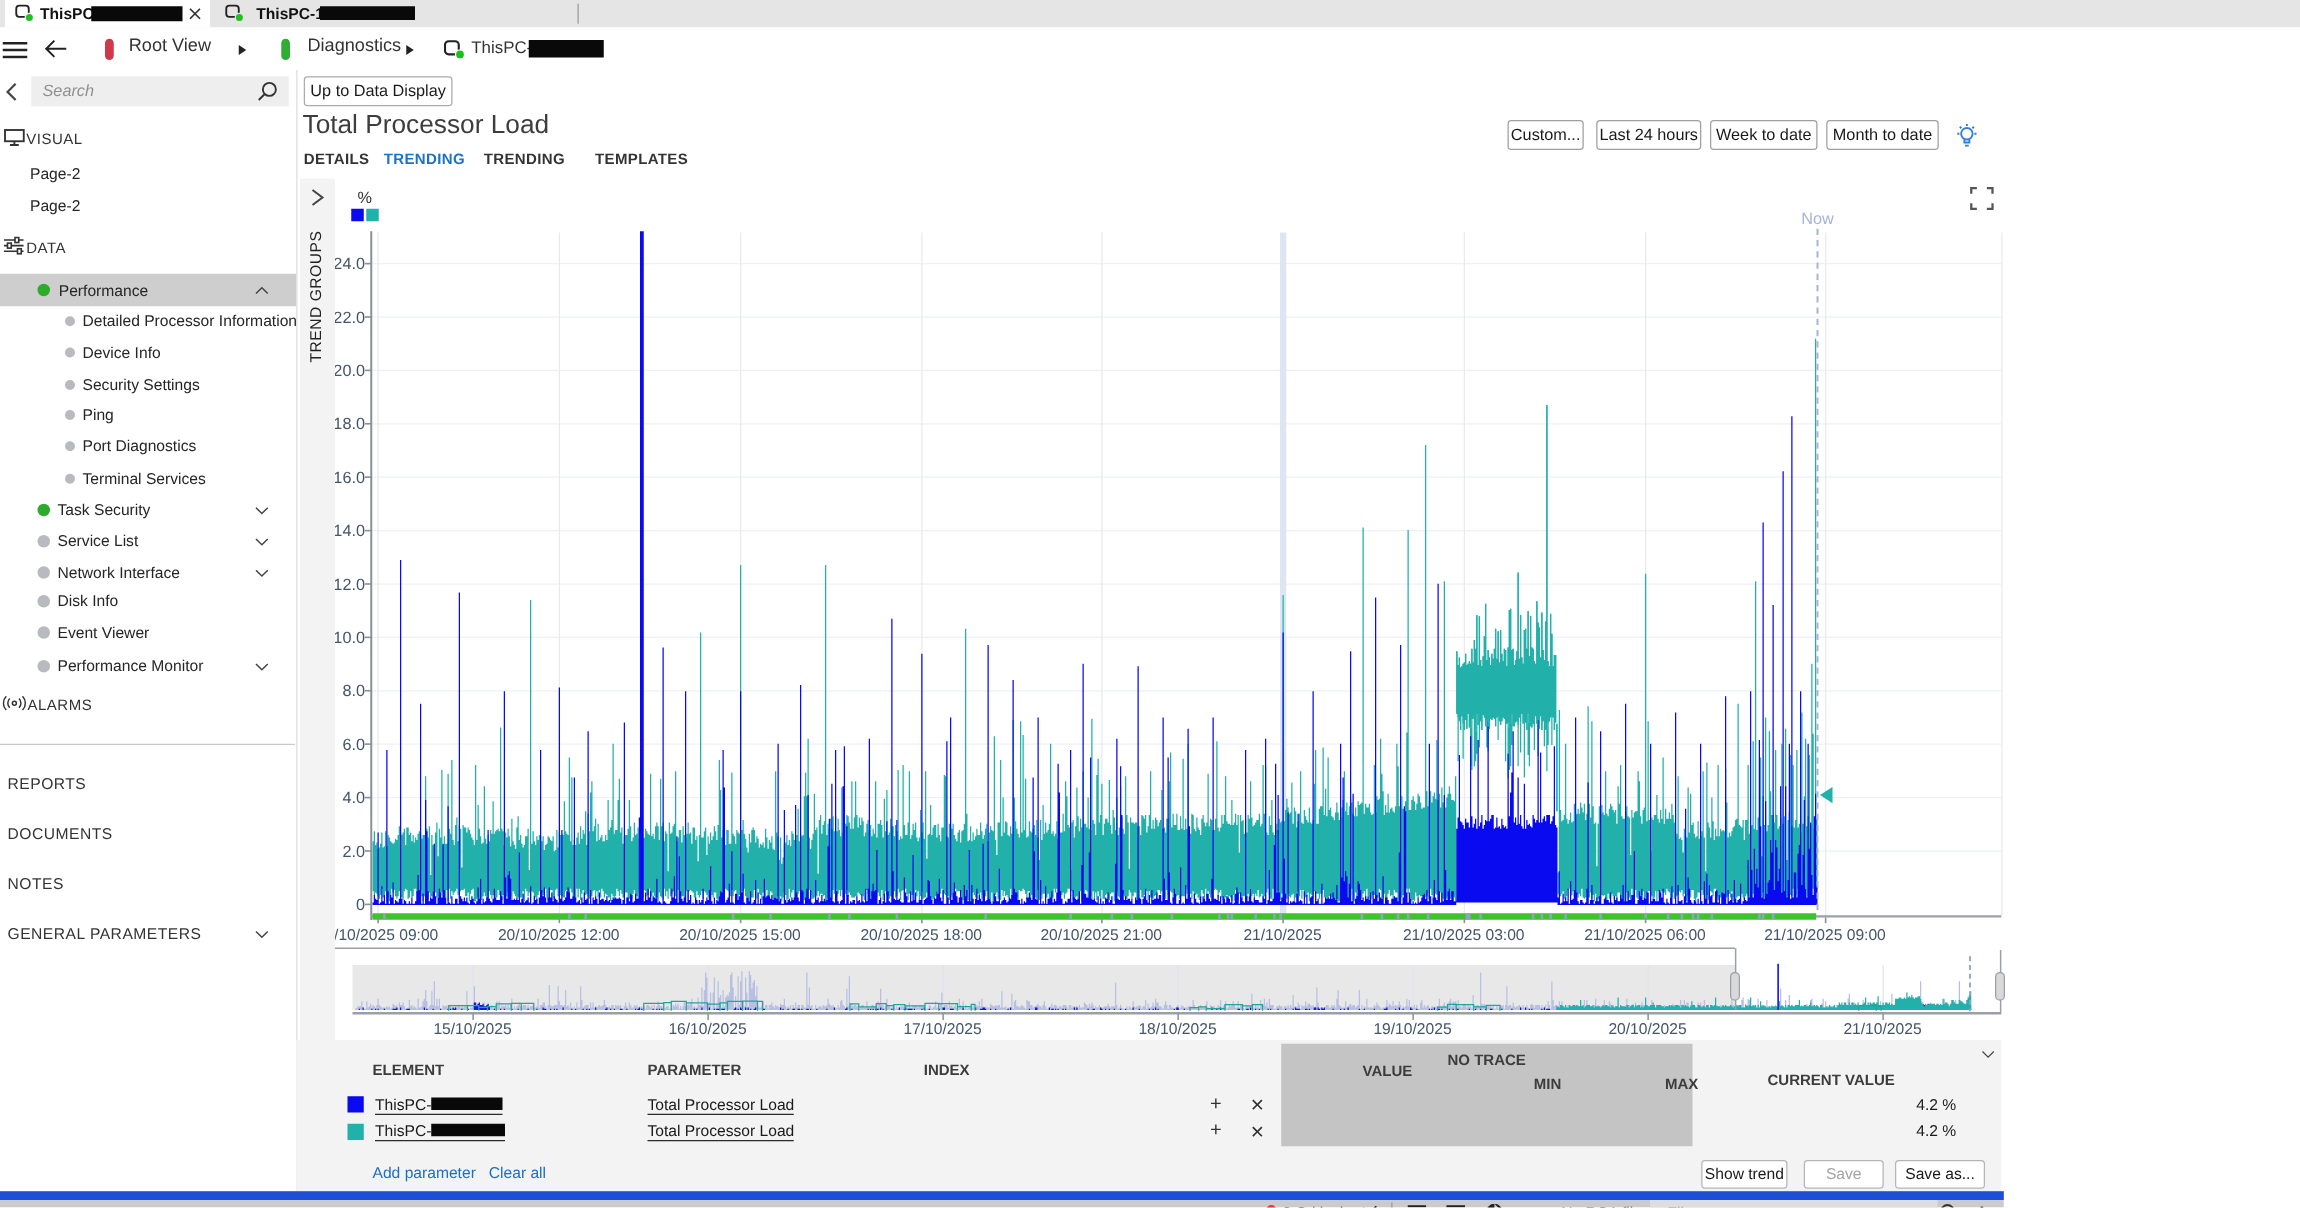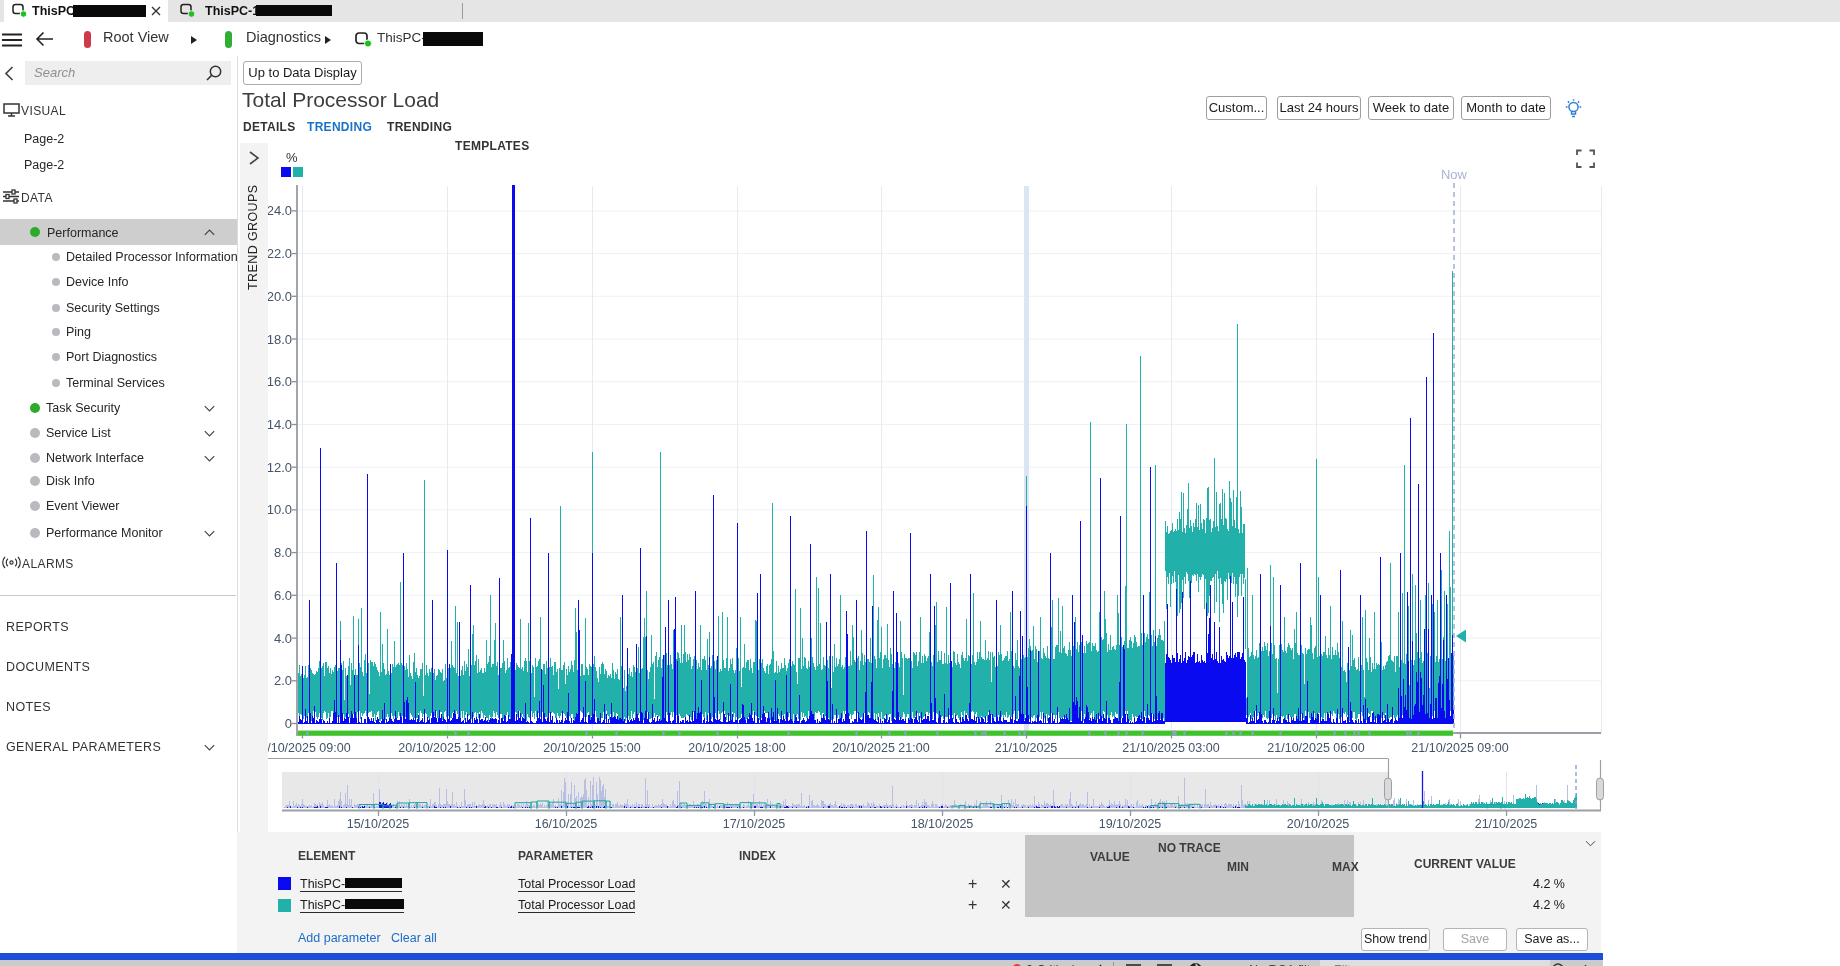--- a/index.html
+++ b/index.html
@@ -334,21 +334,21 @@
         <path d="M1 1.5l6 6 6-6" stroke="#444" stroke-width="1.5" fill="none"></path>
       </svg>
 </div>
 <div id="sidebar-div"></div>
 
 <div id="uptobtn">Up to Data Display</div>
 <div id="title">Total Processor Load</div>
 <span class="viewtab" style="left:243px;">DETAILS</span>
 <span class="viewtab" style="left:307px; color:#1a73c8;">TRENDING</span>
 <span class="viewtab" style="left:387px;">TRENDING</span>
-<span class="viewtab" style="left:455px;margin-top:19px;">TEMPLATES</span>
+<span class="viewtab" style="left:476px;">TEMPLATES</span>
 
 <div class="timebtn" style="left:1206px; width:61px;">Custom...</div>
 <div class="timebtn" style="left:1277px; width:84px;">Last 24 hours</div>
 <div class="timebtn" style="left:1368px; width:86px;">Week to date</div>
 <div class="timebtn" style="left:1461px; width:90px;">Month to date</div>
 <svg style="position:absolute; left:1563px; top:97px;" width="21" height="22" viewBox="0 0 21 22">
       <g stroke="#2f7fd6" fill="none" stroke-width="1.5">
         <circle cx="10.5" cy="10" r="4.6"></circle>
         <path d="M8.5 14.5v2.5h4v-2.5M9 19.5h3"></path>
         <path d="M10.5 2.2v1.6M4.9 4.4l1.2 1.2M16.1 4.4l-1.2 1.2M2.8 10h1.7M16.5 10h1.7"></path>

